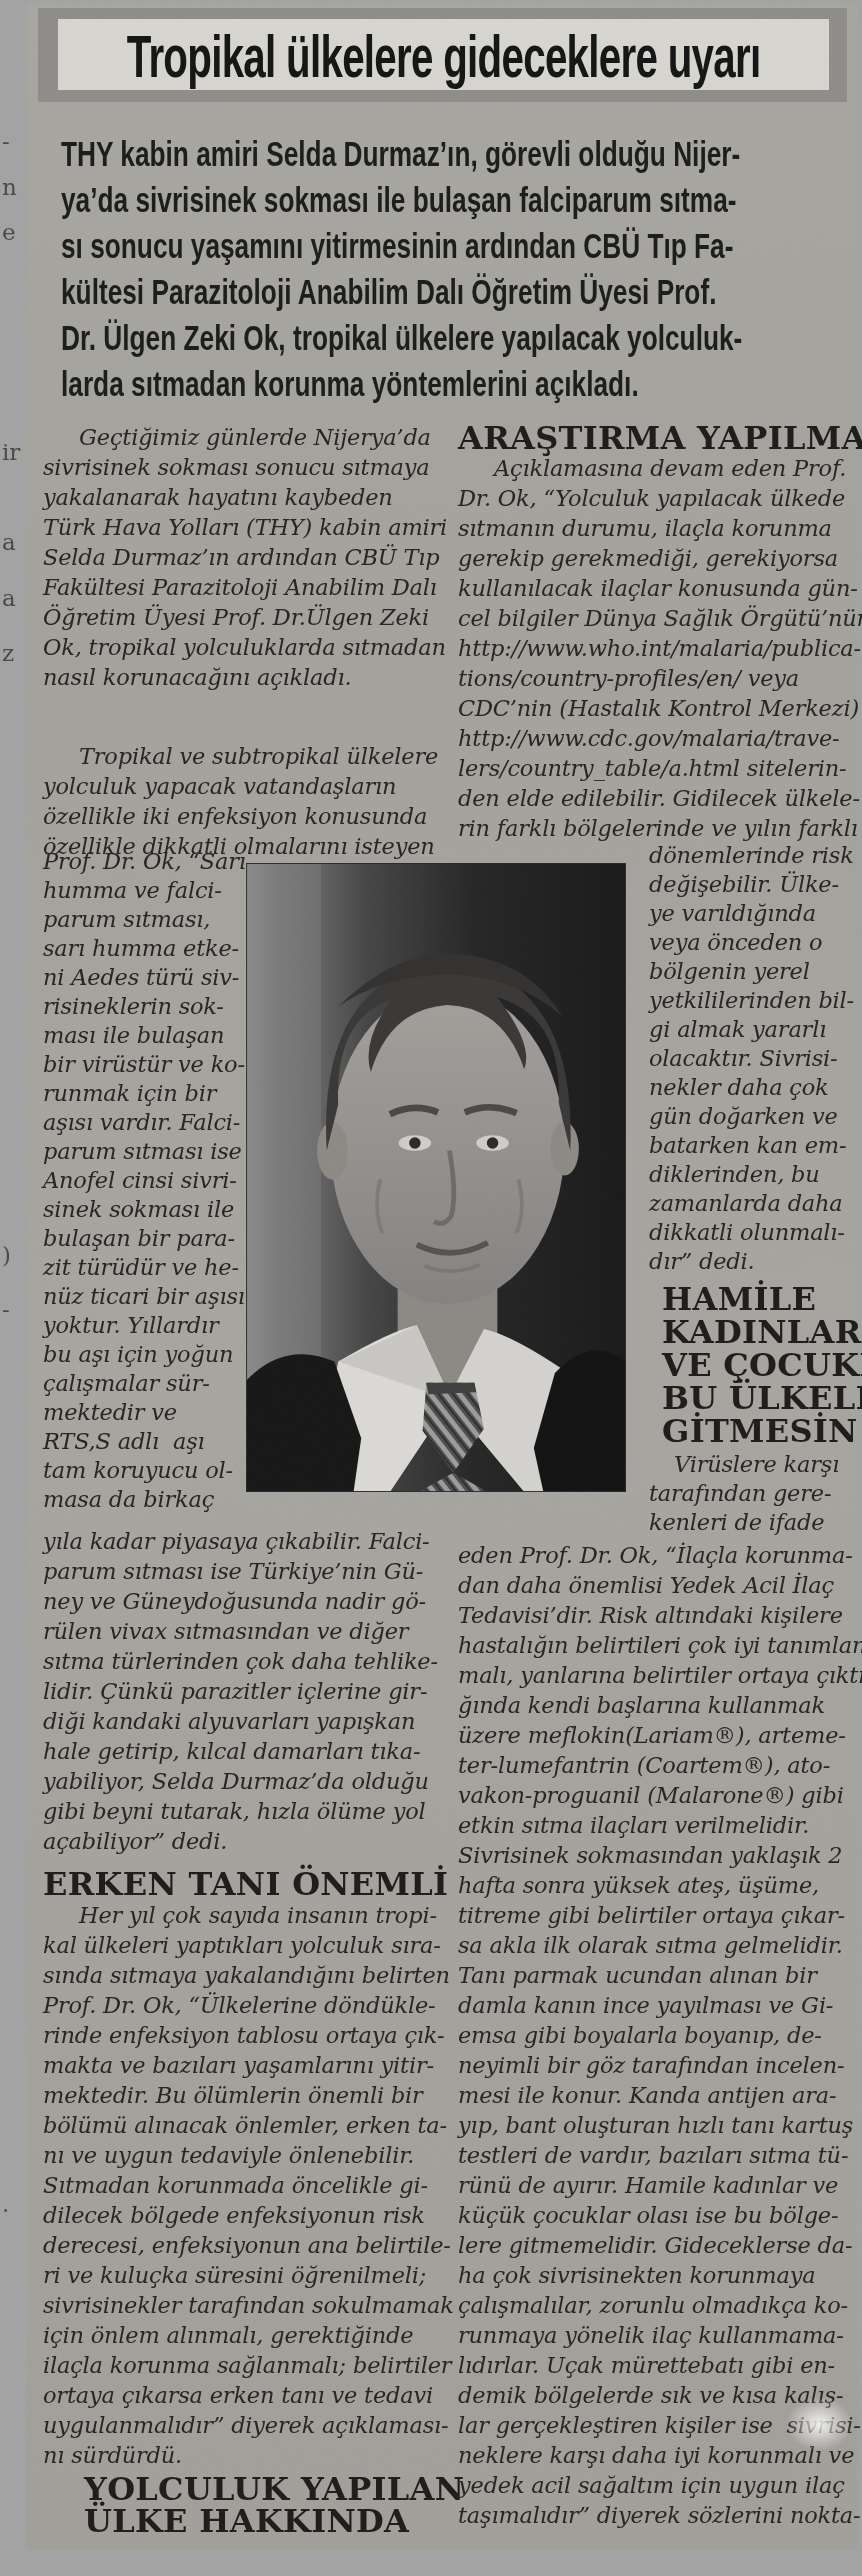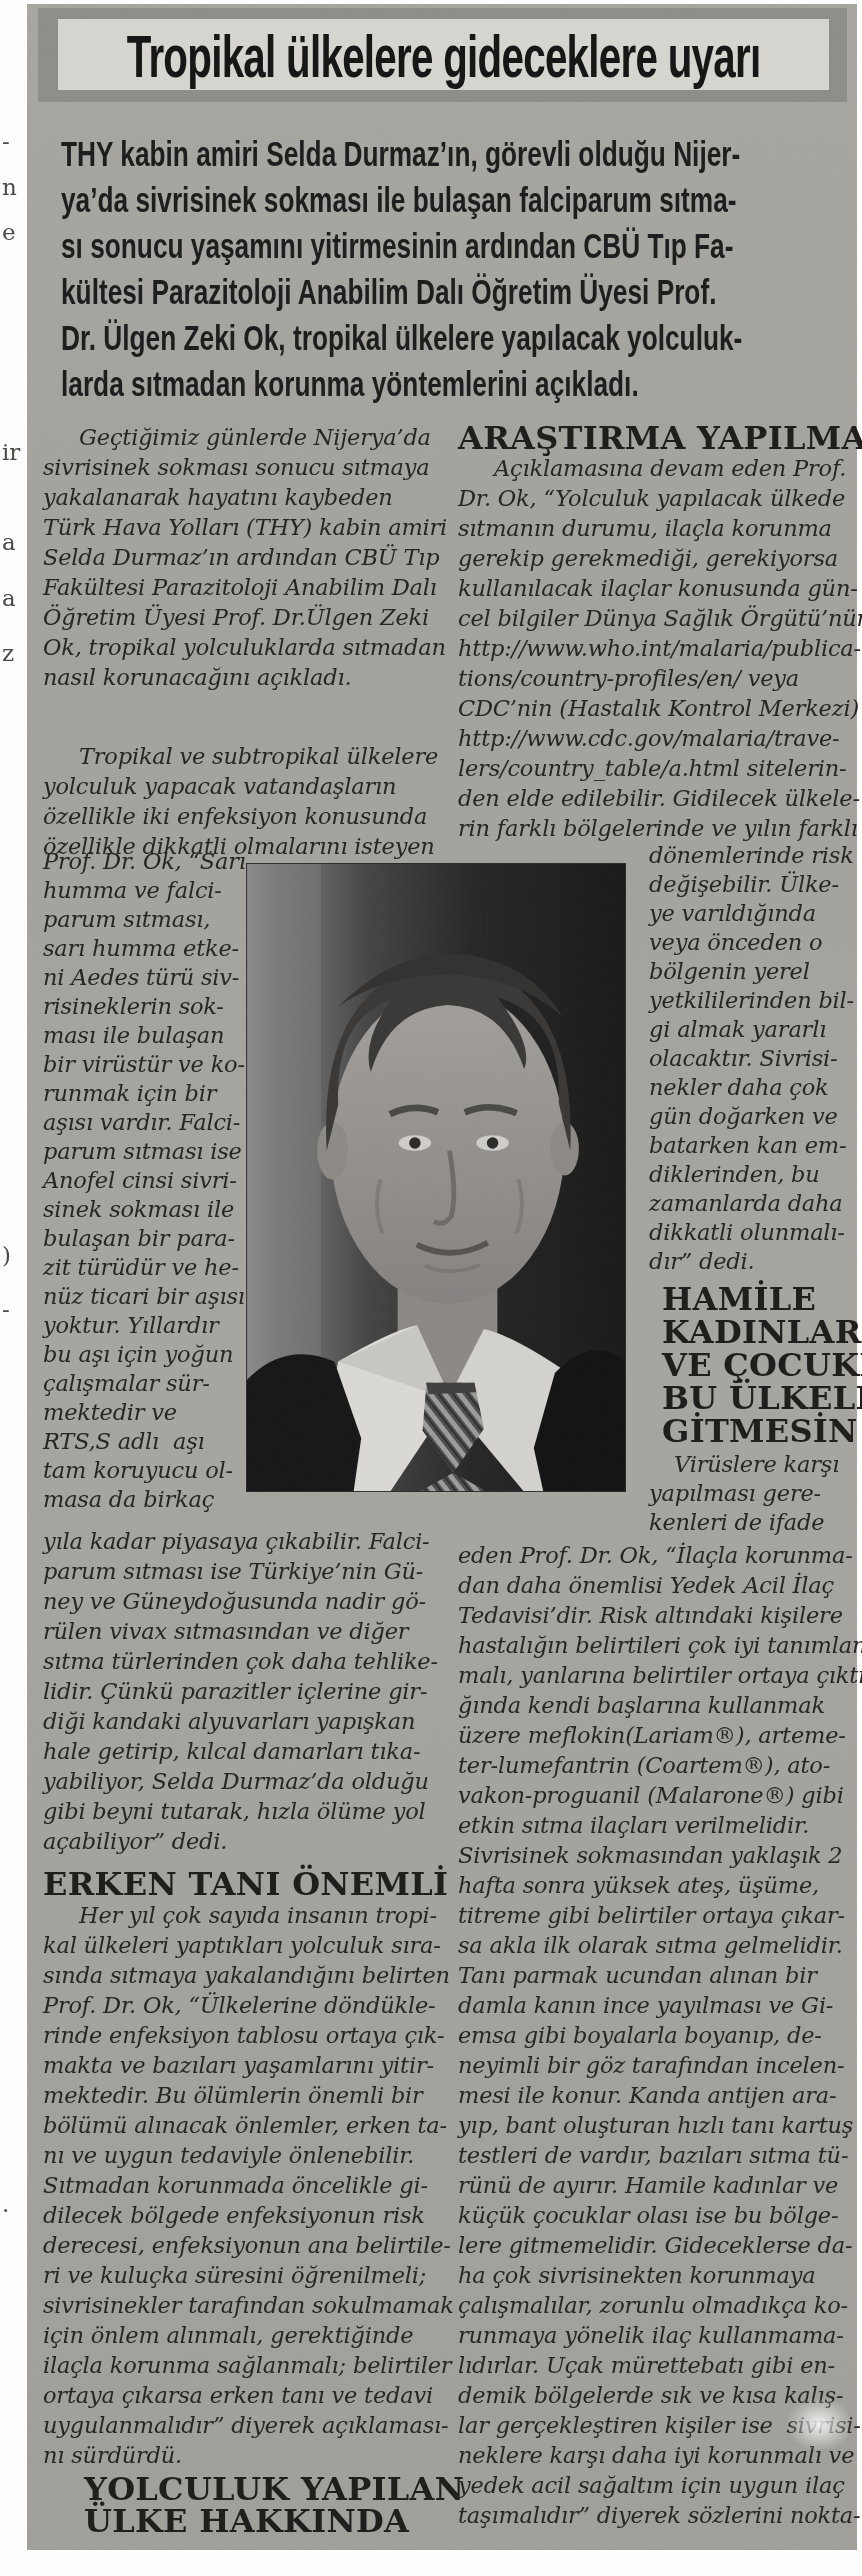--- a/index.html
+++ b/index.html
@@ -1,16 +1,16 @@
 <!DOCTYPE html>
 <html><head>
 <meta charset="utf-8">
 <style>
   html,body{margin:0;padding:0;background:#cfcdc9;}
-  .page{position:relative;width:863px;height:2576px;background:#ffffff;overflow:hidden;
+  .page{position:relative;width:863px;height:2576px;background:#a3a3a3;overflow:hidden;
         font-family:"DejaVu Serif",serif;}
   .article-bg{position:absolute;left:27px;top:3.8px;width:830px;height:2546px;
         background:linear-gradient(180deg,#a8a6a1 0%,#a4a29d 25%,#a7a5a0 55%,#a19f9a 100%);}
   .headline-band{position:absolute;left:38px;top:7.7px;width:809px;height:94px;background:#8e8d89;}
   .headline-panel{position:absolute;left:58px;top:19px;width:771px;height:71px;background:#d7d5d0;}
   .headline-text{position:absolute;left:58px;top:21px;width:1071px;
         font-family:"Liberation Sans",sans-serif;font-weight:bold;font-size:56px;line-height:67px;
         color:#141414;text-align:center;letter-spacing:-1px;
         transform:scale(0.72,1.05);transform-origin:0 0;}
   .lead{position:absolute;left:61px;top:131px;width:1040px;
@@ -146,21 +146,21 @@
 diklerinden, bu
 zamanlarda daha
 dikkatli olunmalı-
 dır” dedi.</div>
   <div class="sh" style="left:649px;top:1283px;width:192px;line-height:33px;margin-left:13px;">HAMİLE
 KADINLAR
 VE ÇOCUKLAR
 BU ÜLKELERE
 GİTMESİN</div>
   <div class="txt narrow indent-sm" style="left:649px;top:1450px;width:192px;">Virüslere karşı
-yapılması gere-
+tarafından gere-
 kenleri de ifade</div>
   <div class="txt" style="left:458px;top:1540px;width:383px;line-height:30px;">eden Prof. Dr. Ok, “İlaçla korunma-
 dan daha önemlisi Yedek Acil İlaç
 Tedavisi’dir. Risk altındaki kişilere
 hastalığın belirtileri çok iyi tanımlan-
 malı, yanlarına belirtiler ortaya çıktı-
 ğında kendi başlarına kullanmak
 üzere meflokin(Lariam®), arteme-
 ter-lumefantrin (Coartem®), ato-
 vakon-proguanil (Malarone®) gibi

